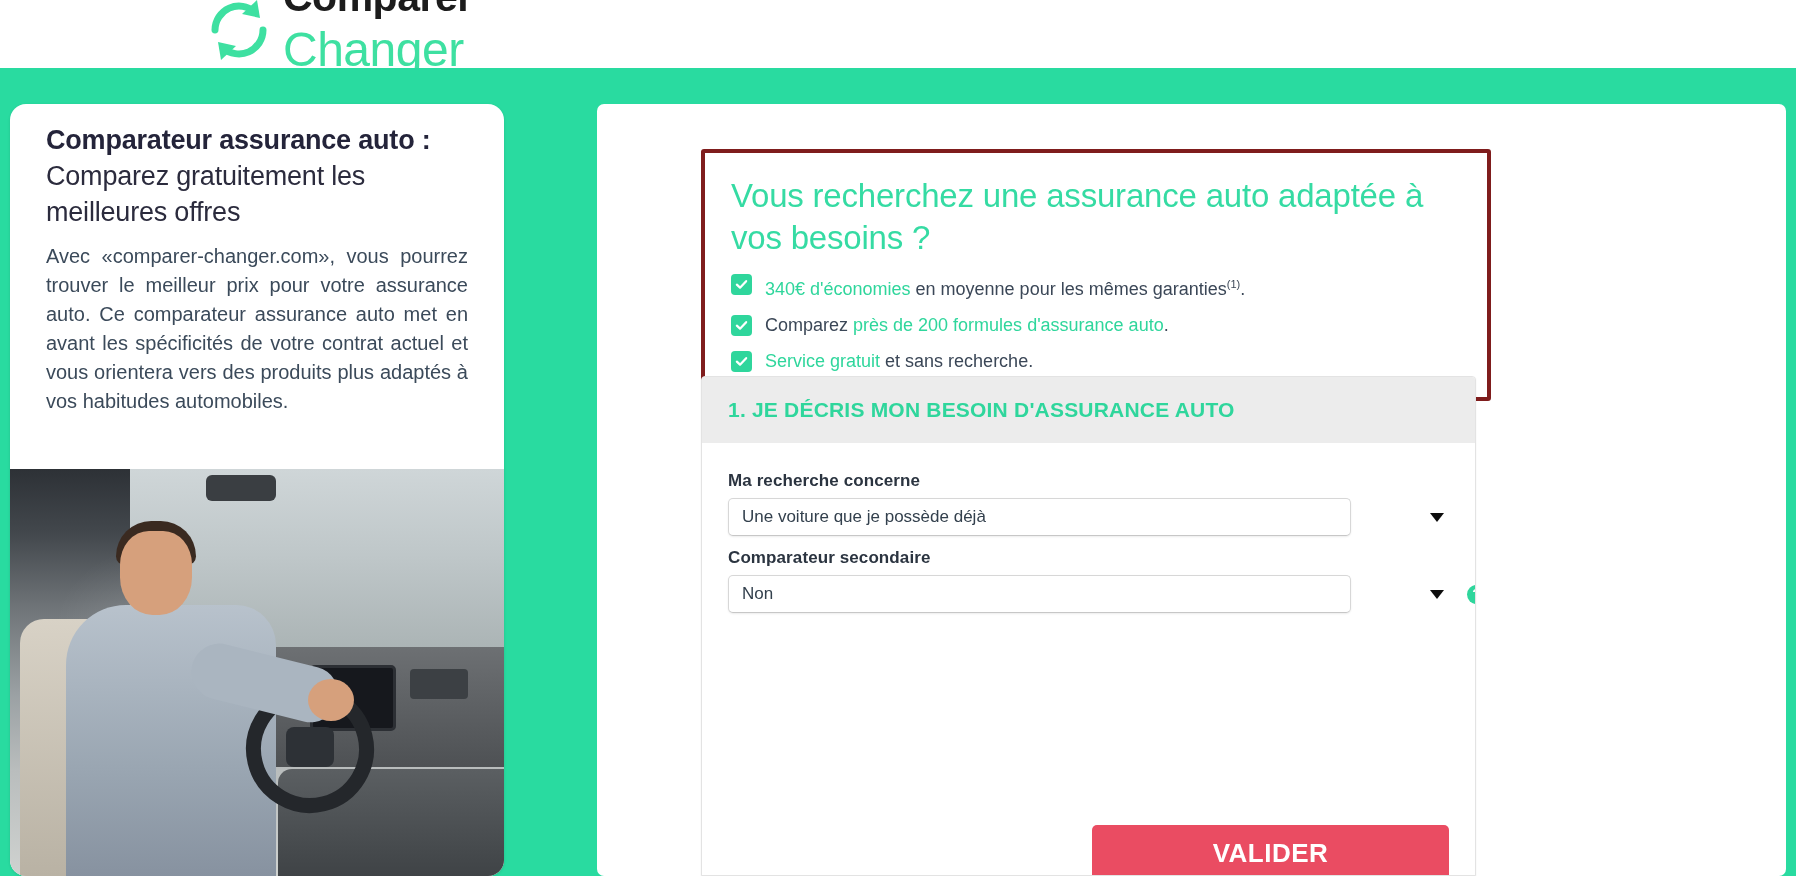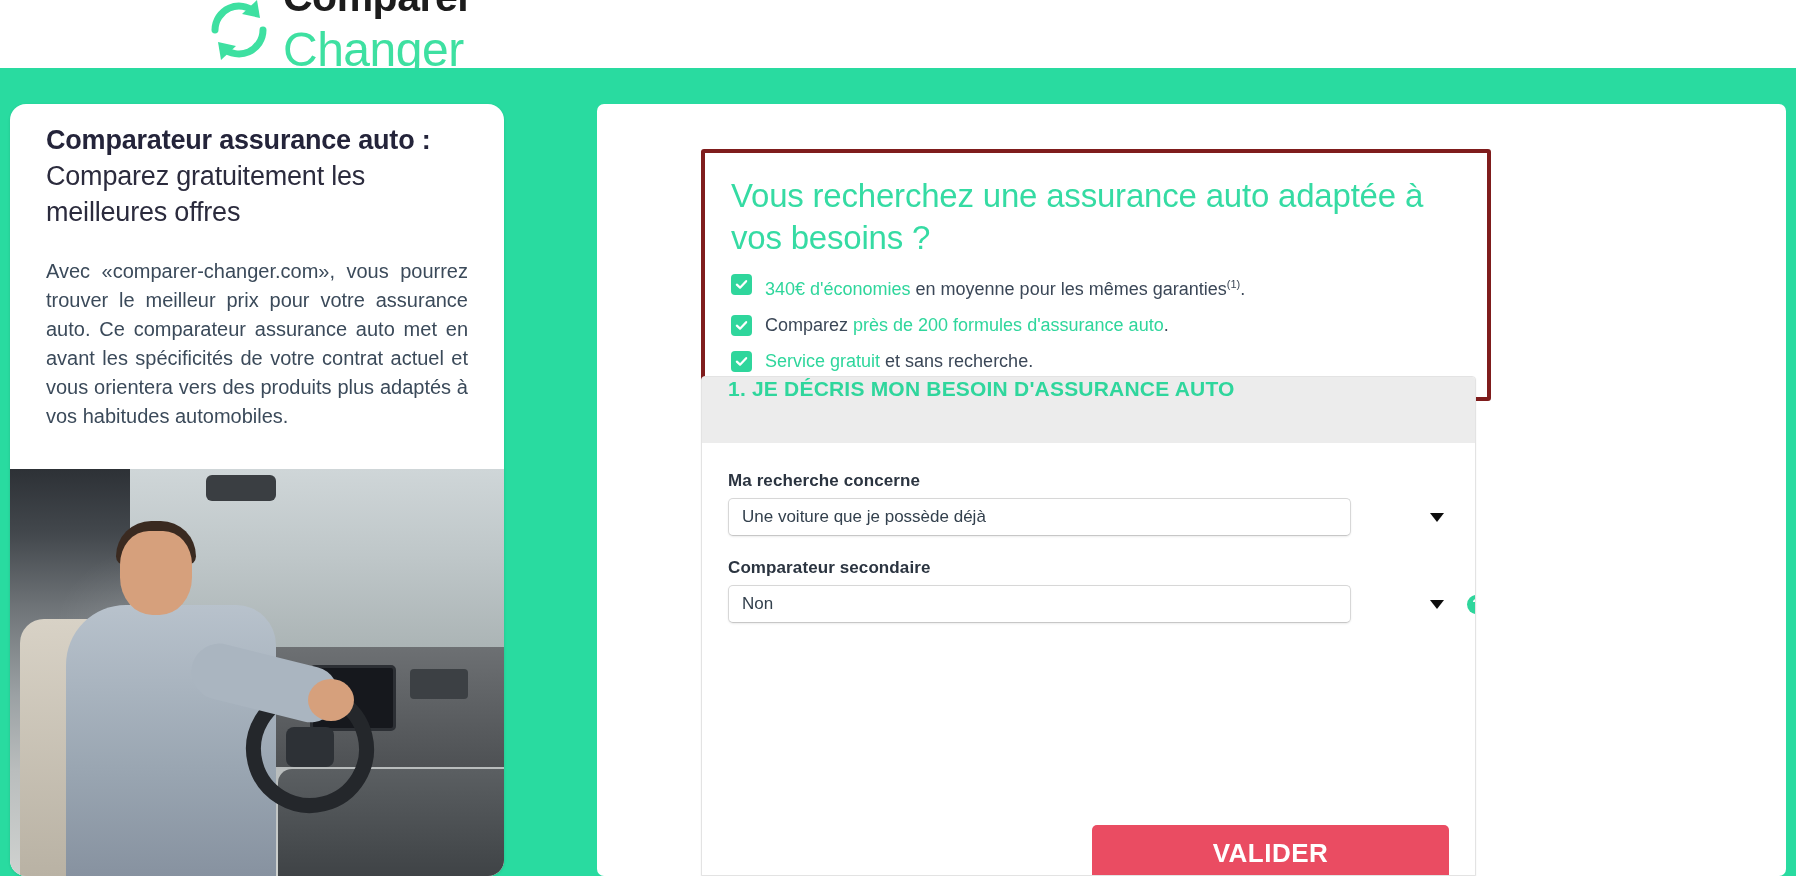--- a/index.html
+++ b/index.html
@@ -43,21 +43,21 @@
     background: #ffffff; border-radius: 16px; overflow: hidden;
     box-shadow: 0 1px 3px rgba(0,0,0,.12);
   }
   .left-inner { padding: 18px 36px 0 36px; }
   .lc-title {
     font-size: 27px; line-height: 36px; color: #2b2b3d;
     font-weight: 400; letter-spacing: -0.2px;
   }
   .lc-title b { font-weight: 700; color: #24243a; }
   .lc-para {
-    margin-top: 27px;
+    margin-top: 12px;
     font-size: 20px; line-height: 29px; color: #3b4a5a;
     text-align: justify; text-justify: inter-word;
   }
   .car-photo {
     position: absolute; left: 0; top: 365px; width: 494px; height: 407px;
     background:
       radial-gradient(ellipse 150px 120px at 150px 160px, rgba(255,255,255,.12), transparent 70%),
       linear-gradient(180deg, #2d3136 0%, #43484d 16%, #6f7478 34%, #9aa0a3 55%, #b9bdbd 74%, #cfd2d0 100%);
       overflow: hidden;
   }
@@ -158,29 +158,29 @@
   .b-text sup { font-size: 11px; }
 
   
   .form-card {
     position: absolute; left: 104px; top: 272px; width: 775px;
     background: #ffffff; border: 1px solid #e3e3e3;
     border-radius: 4px 4px 0 0; box-shadow: 0 1px 2px rgba(0,0,0,.07);
     height: 500px; overflow: hidden;
   }
   .form-head {
-    background: #ececec; height: 66px; display: flex; align-items: flex-start;
+    background: #ececec; height: 66px; display: flex; align-items: center;
     padding: 0 0 0 26px;
   }
   .form-head span {
     font-size: 21px; font-weight: 700; color: #2fd69c;
     letter-spacing: 0.2px; text-transform: uppercase;
   }
   .form-body { padding: 28px 26px 0 26px; position: relative; }
-  .field { margin-bottom: 22px; position: relative; }
+  .field { margin-bottom: 12px; position: relative; }
   .field-label {
     font-size: 17px; font-weight: 700; color: #2b3440; margin-bottom: 7px;
     display: block; letter-spacing: 0.1px;
   }
   .select-wrap { position: relative; width: 730px; }
   .select-box {
     width: 623px; height: 38px; background: #fff;
     border: 1px solid #d7d7d7; border-bottom-color: #c7c7c7;
     border-radius: 5px; box-shadow: 0 1px 2px rgba(0,0,0,.08);
     display: flex; align-items: center; padding: 0 34px 0 13px;

